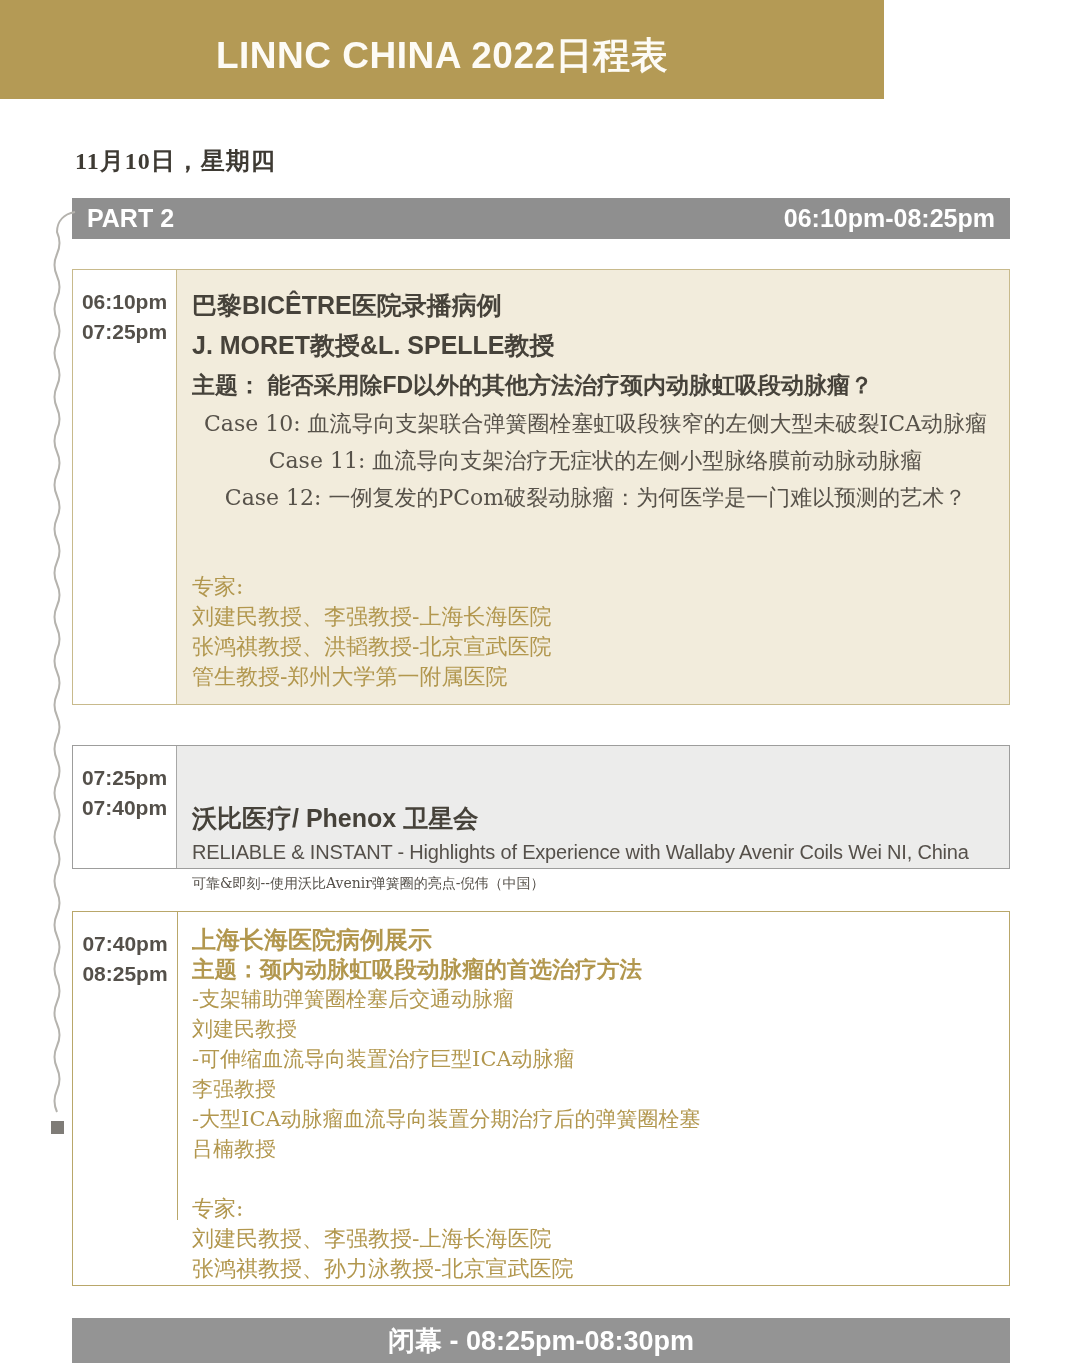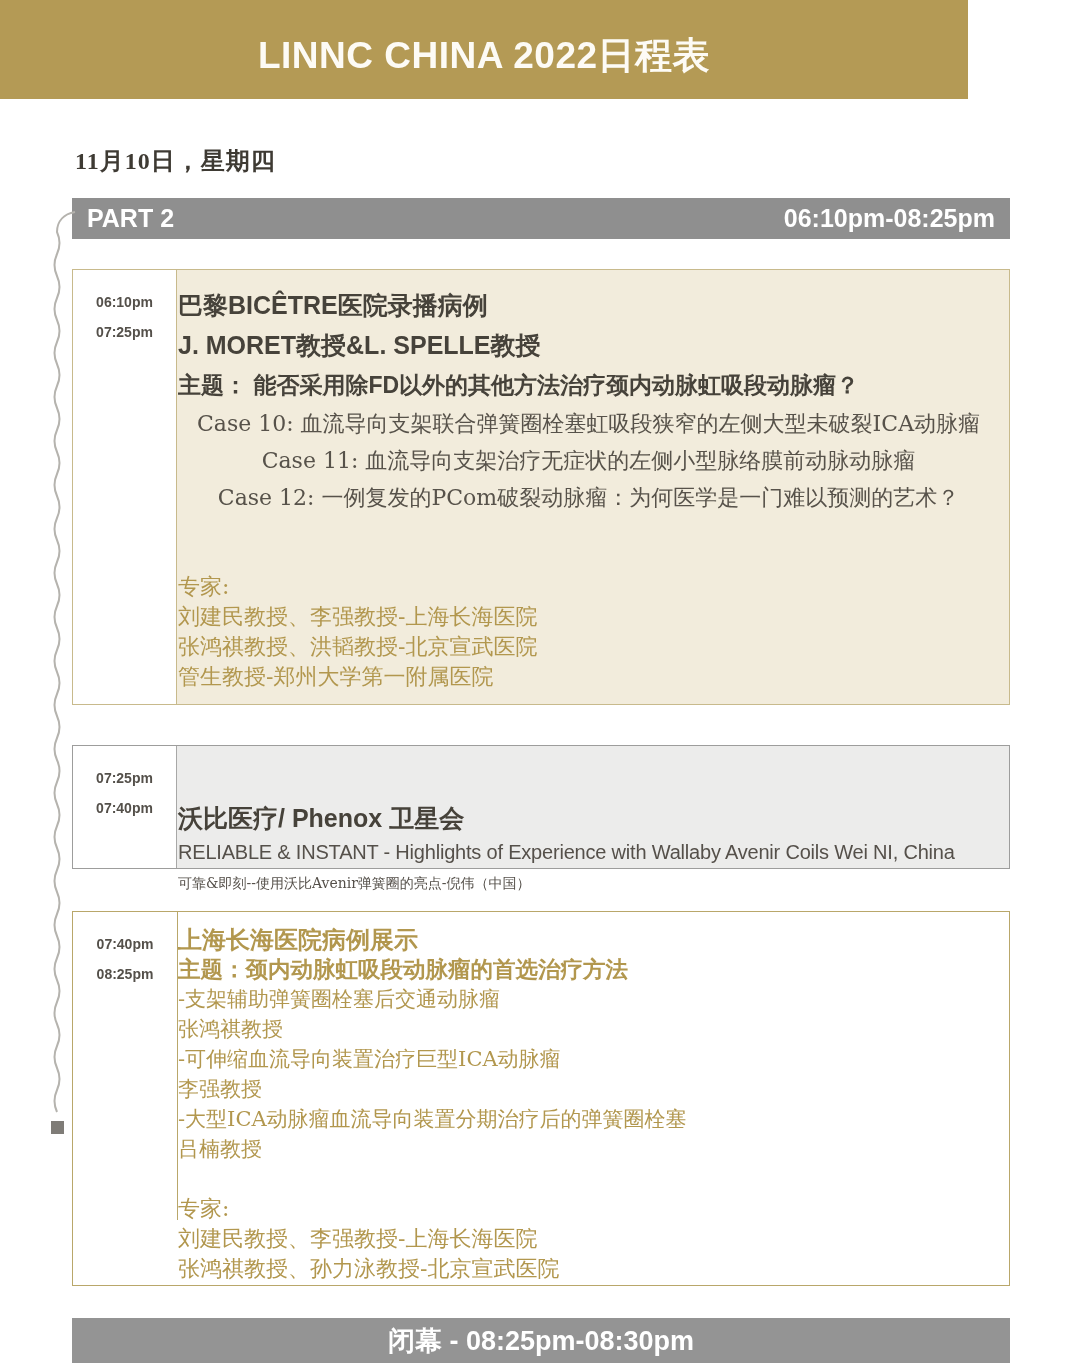--- a/index.html
+++ b/index.html
@@ -2,21 +2,21 @@
 <html><head>
 <meta charset="utf-8">
 <style>
   html,body{margin:0;padding:0;}
   body{
     width:1080px;height:1367px;position:relative;overflow:hidden;
     background:#ffffff;font-family:"Liberation Sans",sans-serif;
   }
   
   .banner{
-    width:968px;height:99px;background:#b49a55;box-sizing:border-box;
+    width:884px;height:99px;background:#b49a55;box-sizing:border-box;
     display:flex;align-items:center;justify-content:center;padding-top:13px;
   }
   .banner-title{
     color:#fdfbf5;font-size:37px;font-weight:bold;letter-spacing:0.5px;
   }
   
   .date-heading{
     margin:46px 0 0 75px;font-size:24px;font-weight:bold;color:#3e3a33;
     font-family:"Liberation Serif","DejaVu Serif",serif;letter-spacing:1px;
   }
@@ -24,24 +24,24 @@
   .main{position:relative;margin-left:72px;width:938px;}
   .part-bar{
     margin-top:21px;height:41px;background:#8f8f8f;color:#ffffff;
     display:flex;justify-content:space-between;align-items:center;
     padding:16px 15px;box-sizing:border-box;font-size:25px;font-weight:bold;
   }
   
   .session{display:flex;border:1px solid;box-sizing:border-box;position:relative;}
   .time-col{
     width:104px;flex:0 0 104px;background:#ffffff;box-sizing:border-box;
-    padding-top:17px;text-align:center;font-weight:bold;font-size:14px;
+    padding-top:17px;text-align:center;font-weight:bold;font-size:21px;
     color:#54504a;line-height:30px;
   }
-  .content-col{flex:1;padding:15px 10px 0 1px;box-sizing:border-box;border-radius:9px;}
+  .content-col{flex:1;padding:15px 10px 0 15px;box-sizing:border-box;border-radius:9px;}
 
   .session--beige{background:#f2ecdc;border-color:#c8ba8c;margin-top:30px;height:436px;}
   .session--beige .time-col{border-right:1px solid #c8ba8c;}
 
   .session--gray{background:#ececeb;border-color:#9d9d9c;margin-top:40px;height:124px;}
   .session--gray .time-col{border-right:1px solid #a8a8a7;}
 
   .session--gold{background:#ffffff;border-color:#b9a76a;margin-top:42px;height:375px;}
   .divider-partial{
     position:absolute;left:104px;top:0;width:1px;height:308px;background:#b9a76a;
@@ -130,21 +130,21 @@
   <div class="session session--gold gold">
     <div class="divider-partial"></div>
     <div class="time-col">
       <div>07:40pm</div>
       <div>08:25pm</div>
     </div>
     <div class="content-col" style="padding-top:12px;">
       <div class="t-title">上海长海医院病例展示</div>
       <div class="t-topic">主题：颈内动脉虹吸段动脉瘤的首选治疗方法</div>
       <div class="t-item">-支架辅助弹簧圈栓塞后交通动脉瘤</div>
-      <div class="t-item">张鸿祺教授</div>
+      <div class="t-item">刘建民教授</div>
       <div class="t-item">-可伸缩血流导向装置治疗巨型ICA动脉瘤</div>
       <div class="t-item">李强教授</div>
       <div class="t-item">-大型ICA动脉瘤血流导向装置分期治疗后的弹簧圈栓塞</div>
       <div class="t-item">吕楠教授</div>
       <div class="experts-block">
         <div>专家:</div>
         <div>刘建民教授、李强教授-上海长海医院</div>
         <div>张鸿祺教授、孙力泳教授-北京宣武医院</div>
       </div>
     </div>

